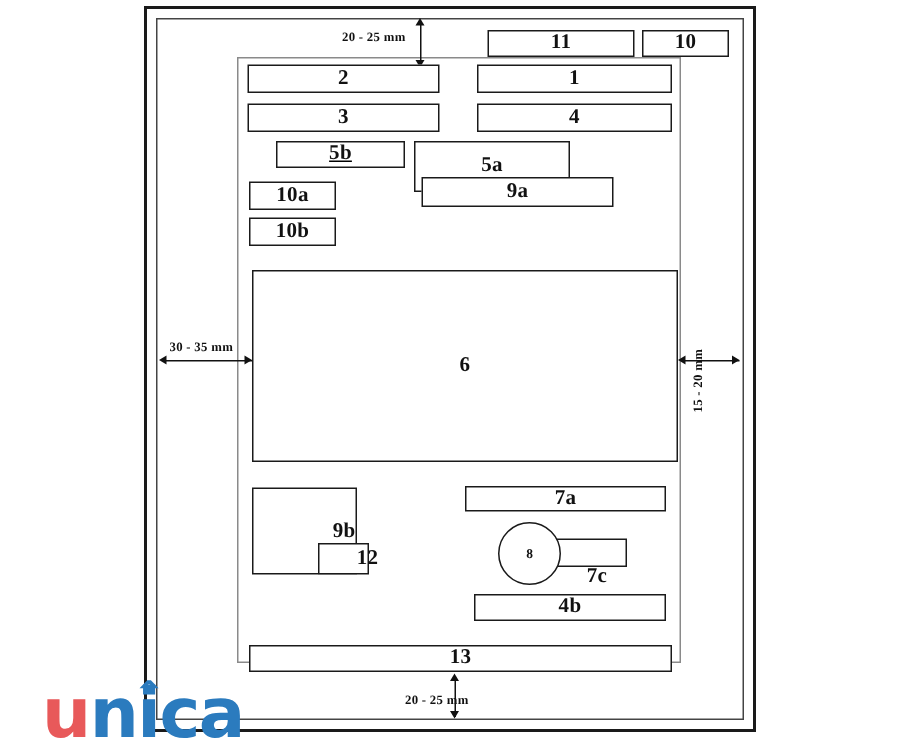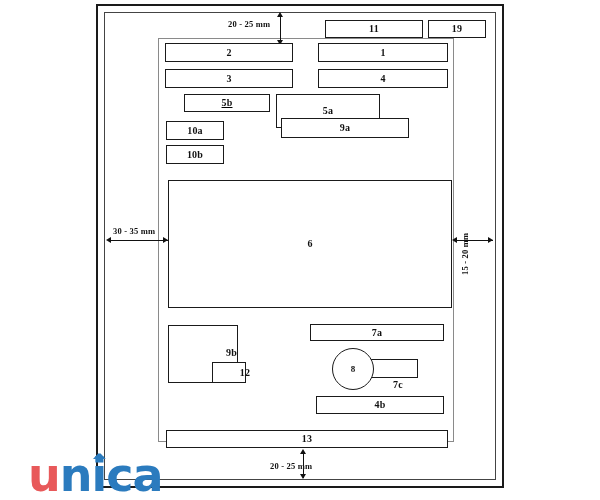--- a/index.html
+++ b/index.html
@@ -48,21 +48,21 @@
   .box {
     position: absolute;
     box-sizing: border-box;
     border: 1px solid #1a1a1a;
     background: #ffffff;
     display: flex;
     align-items: center;
     justify-content: center;
   }
   .box .lbl {
-    font-size: 10px;
+    font-size: 14px;
     font-weight: bold;
     color: #111111;
     line-height: 1;
     letter-spacing: 0.2px;
   }
 
   .circle {
     position: absolute;
     box-sizing: border-box;
     border: 1px solid #1a1a1a;
@@ -166,21 +166,21 @@
 
   <div class="dim-line-v" style="left:280px; top:15px; height:30px;"></div>
   <div class="arrow arrow-up" style="left:277px; top:12px;"></div>
   <div class="arrow arrow-down" style="left:277px; top:40px;"></div>
   <div class="dim-label" style="left:228px; top:19px;">20 - 25 mm</div>
 
   <div class="box" style="left:325px; top:20px; width:98px; height:18px;">
     <span class="lbl">11</span>
   </div>
   <div class="box" style="left:428px; top:20px; width:58px; height:18px;">
-    <span class="lbl">19</span>
+    <span class="lbl">10</span>
   </div>
 
   <div class="box" style="left:165px; top:43px; width:128px; height:19px;">
     <span class="lbl">2</span>
   </div>
   <div class="box" style="left:318px; top:43px; width:130px; height:19px;">
     <span class="lbl">1</span>
   </div>
 
   <div class="box" style="left:165px; top:69px; width:128px; height:19px;">

